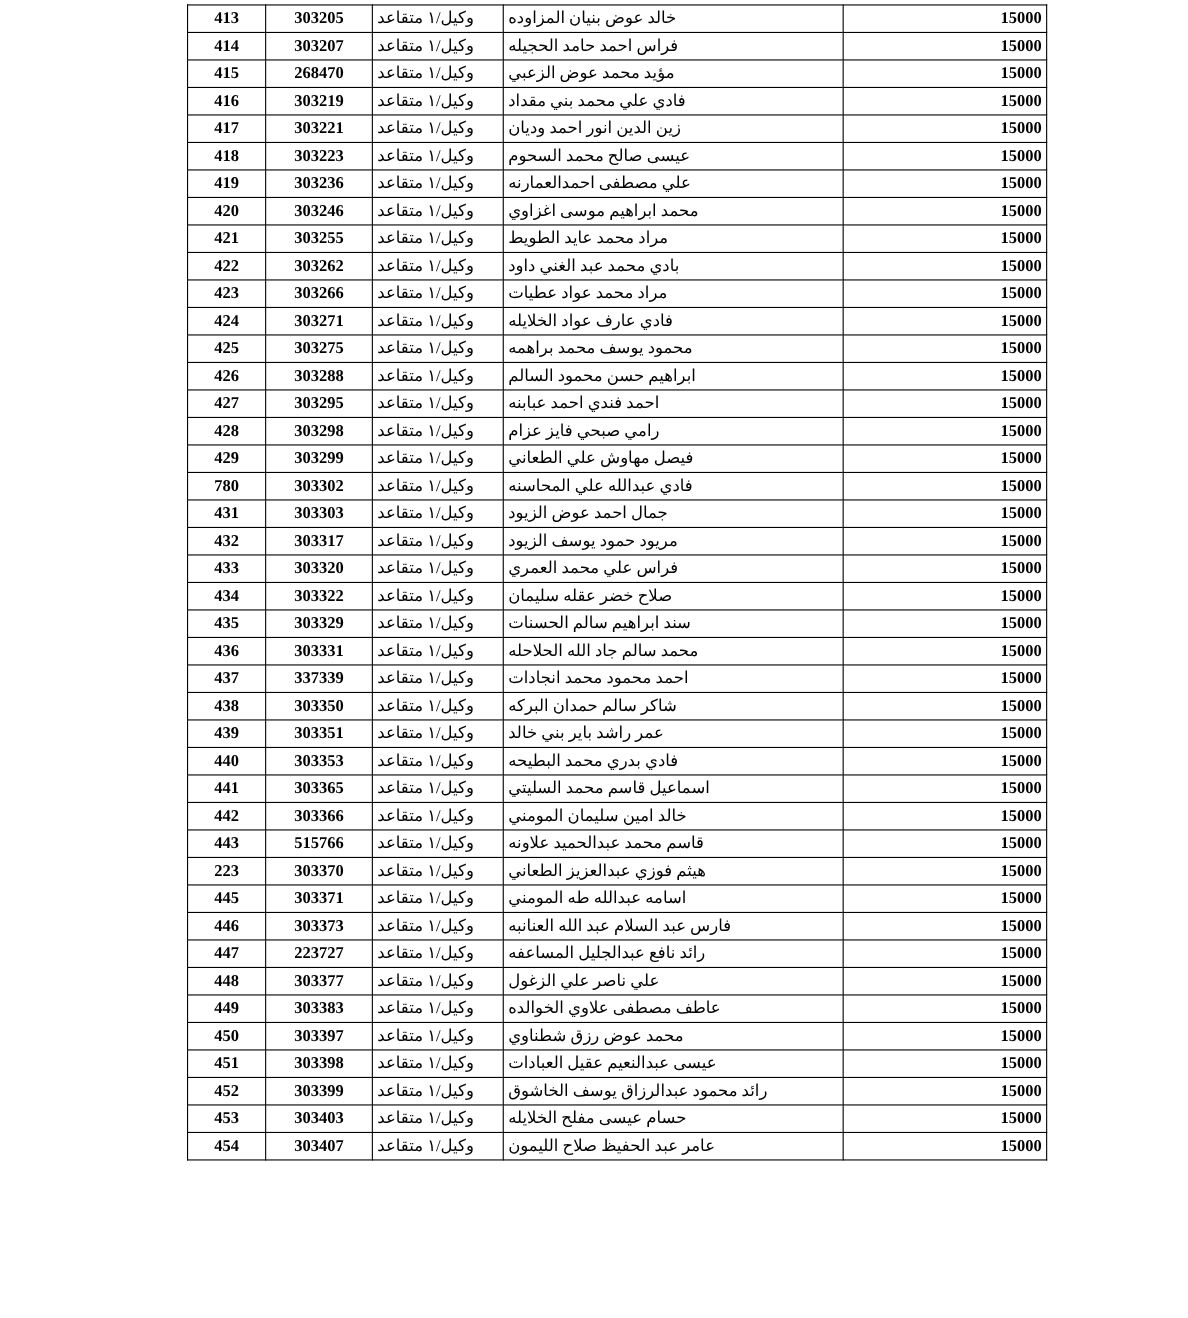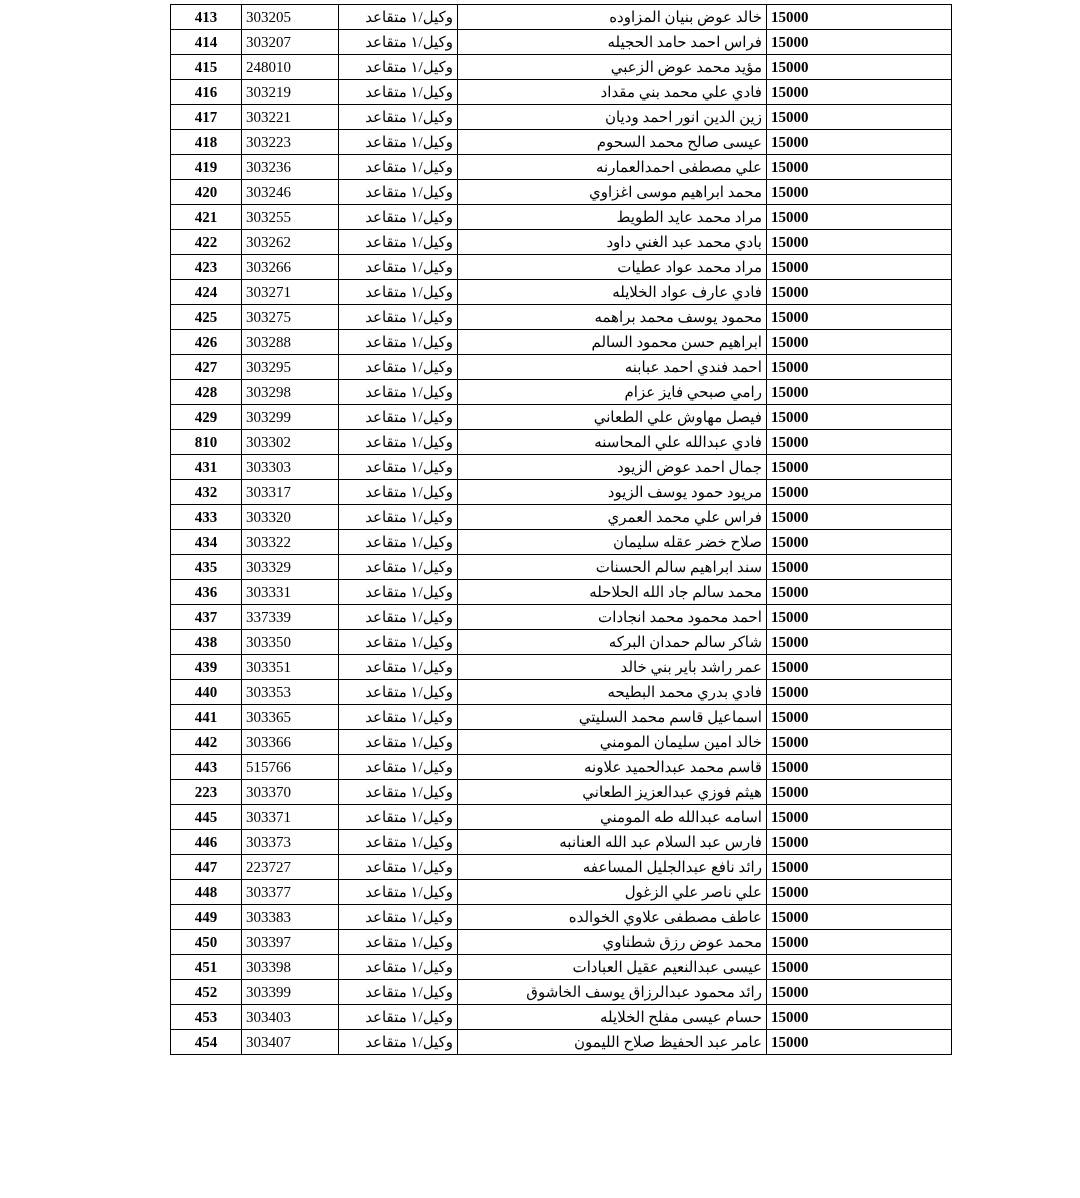--- a/index.html
+++ b/index.html
@@ -47,37 +47,37 @@
     overflow: hidden;
   }
   td.col-seq {
     width: 62px;
     text-align: center;
     font-weight: bold;
     font-size: 16px;
   }
   td.col-id {
     width: 88px;
-    text-align: left;
-    font-weight: normal;
+    text-align: center;
+    font-weight: bold;
     font-size: 16px;
   }
   td.col-rank {
     width: 110px;
-    text-align: right;
+    text-align: left;
     font-size: 15px;
   }
   td.col-name {
     width: 300px;
-    text-align: right;
+    text-align: left;
     font-size: 15px;
   }
   td.col-amount {
     width: 176px;
-    text-align: left;
+    text-align: right;
     font-weight: bold;
     font-size: 16px;
   }
 </style>
 </head>
 <body>
 
 <div class="page">
   <div class="sheet">
     <div class="table-wrap">
@@ -94,21 +94,21 @@
               <td class="col-amount">15000</td>
               <td class="col-name">فراس احمد حامد الحجيله</td>
               <td class="col-rank">وكيل/١ متقاعد</td>
               <td class="col-id">303207</td>
               <td class="col-seq">414</td>
             </tr>
             <tr>
               <td class="col-amount">15000</td>
               <td class="col-name">مؤيد محمد عوض الزعبي</td>
               <td class="col-rank">وكيل/١ متقاعد</td>
-              <td class="col-id">248010</td>
+              <td class="col-id">268470</td>
               <td class="col-seq">415</td>
             </tr>
             <tr>
               <td class="col-amount">15000</td>
               <td class="col-name">فادي علي محمد بني مقداد</td>
               <td class="col-rank">وكيل/١ متقاعد</td>
               <td class="col-id">303219</td>
               <td class="col-seq">416</td>
             </tr>
             <tr>
@@ -200,21 +200,21 @@
               <td class="col-name">فيصل مهاوش علي الطعاني</td>
               <td class="col-rank">وكيل/١ متقاعد</td>
               <td class="col-id">303299</td>
               <td class="col-seq">429</td>
             </tr>
             <tr>
               <td class="col-amount">15000</td>
               <td class="col-name">فادي عبدالله علي المحاسنه</td>
               <td class="col-rank">وكيل/١ متقاعد</td>
               <td class="col-id">303302</td>
-              <td class="col-seq">810</td>
+              <td class="col-seq">780</td>
             </tr>
             <tr>
               <td class="col-amount">15000</td>
               <td class="col-name">جمال احمد عوض الزيود</td>
               <td class="col-rank">وكيل/١ متقاعد</td>
               <td class="col-id">303303</td>
               <td class="col-seq">431</td>
             </tr>
             <tr>
               <td class="col-amount">15000</td>

